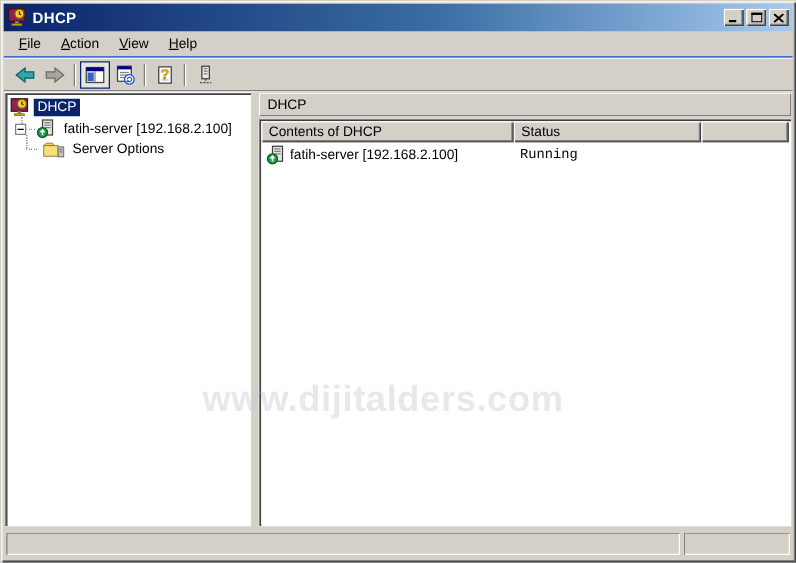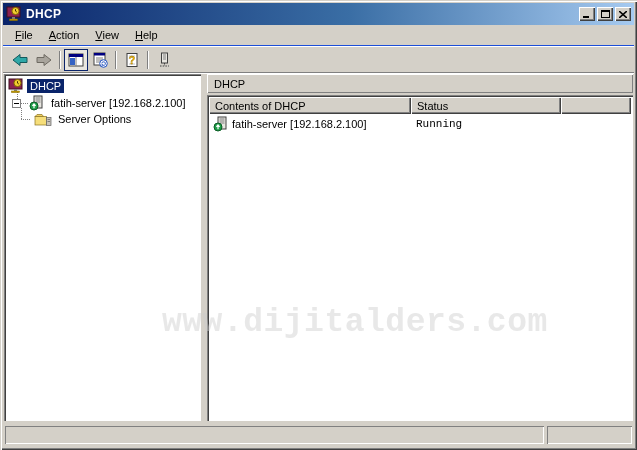--- a/index.html
+++ b/index.html
@@ -81,21 +81,21 @@
   .dot-v{position:absolute;width:1px;background-image:repeating-linear-gradient(to bottom,#808080 0 1px,transparent 1px 2px);}
   .tree-icon{flex:none;margin-right:3px;}
   
   .statusbar{position:absolute;left:3px;top:424px;width:631px;height:22px;background:#d4d0c8;padding-top:2px;display:flex;}
   .sb-panel{height:18px;margin-left:2px;box-shadow:inset 1px 1px 0 #808080, inset -1px -1px 0 #ffffff;}
   .sb-panel.wide{width:539px;}
   .sb-panel.narrow{width:85px;margin-left:3px;}
   
   .watermark{
     position:absolute;left:162px;top:304px;z-index:5;pointer-events:none;
-    font-size:33px;font-weight:bold;letter-spacing:.5px;color:rgba(205,205,205,0.45);font-family:Liberation Mono, monospace;
+    font-size:29px;font-weight:bold;letter-spacing:.5px;color:rgba(205,205,205,0.45);
   }
 </style>
 </head>
 <body>
 
 <div class="window">
 
   <div class="titlebar">
     <svg class="app-icon" viewBox="0 0 16 16">
       <rect x="1" y="1" width="13" height="10" fill="#8b2252" stroke="#40101f"></rect>

